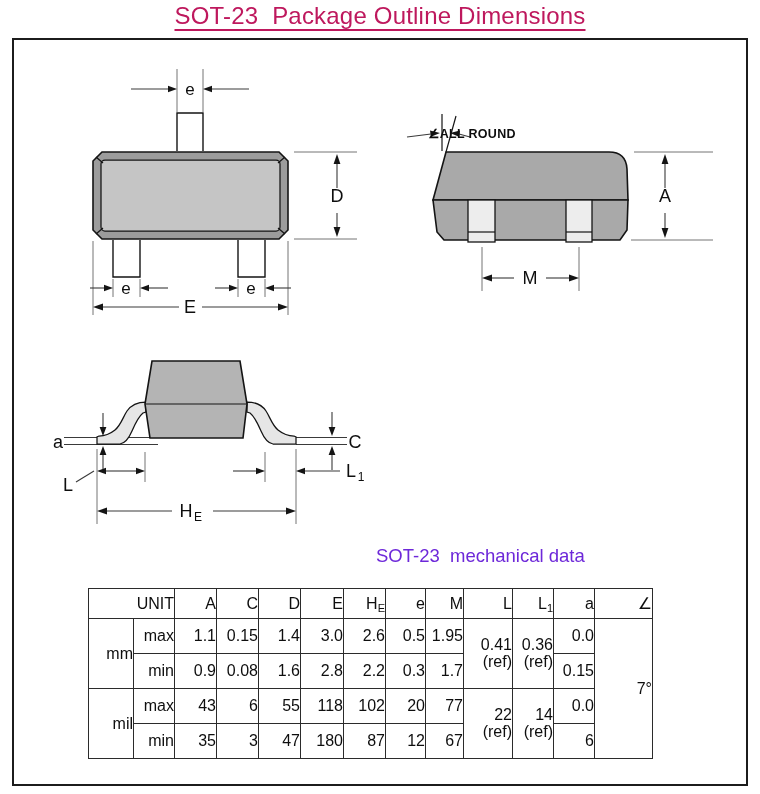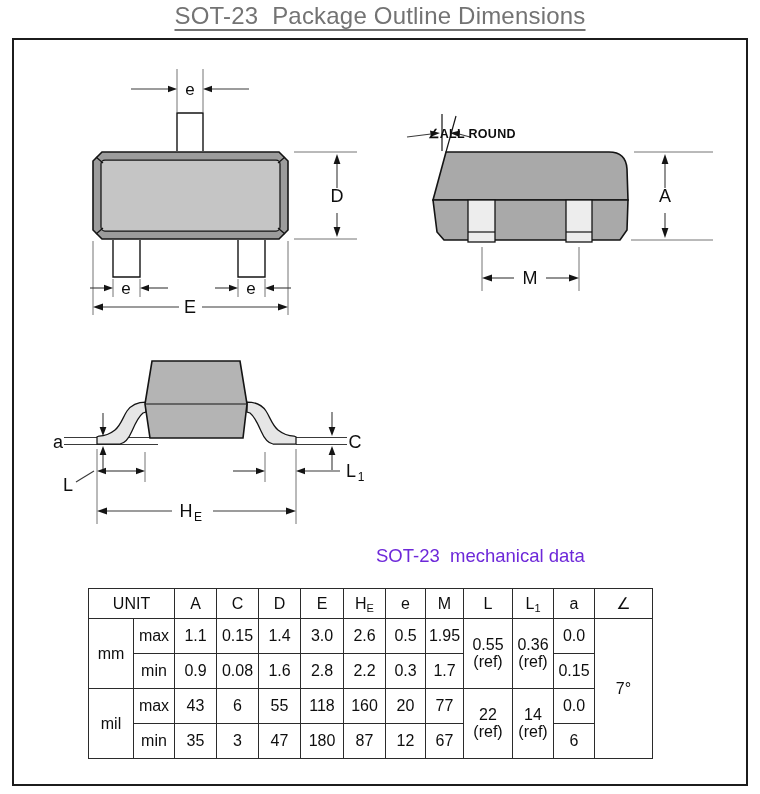--- a/index.html
+++ b/index.html
@@ -4,21 +4,21 @@
 <style>
   html,body { margin:0; padding:0; }
   body {
     width:760px; height:794px; background:#ffffff; position:relative;
     font-family:"Liberation Sans", sans-serif; color:#0e0e0e; overflow:hidden;
   }
   .page-title {
     position:absolute; left:0; top:2px; width:760px; text-align:center;
     font-size:24px; letter-spacing:0.2px; white-space:pre;
     text-decoration:underline; text-decoration-thickness:2px; text-underline-offset:5px;
-    color:#737373;
+    color:#be185d;
   }
   .frame {
     position:absolute; left:12px; top:38px; width:736px; height:748px;
     border:2px solid #1c1c1c; box-sizing:border-box;
   }
   svg.drawings { position:absolute; left:0; top:0; }
 
   
   .extg line { stroke:#757575; stroke-width:1; }
   .dimg line, line.dim { stroke:#3a3a3a; stroke-width:1.1; }
@@ -34,21 +34,21 @@
   .lbl-sub { font-size:12px; }
   .lbl-small { font-size:12.5px; font-weight:600; letter-spacing:0.3px; }
 
   .mech-title {
     position:absolute; left:376px; top:545px; font-size:18.5px; white-space:pre; color:#6d28d9;
   }
   table.mech {
     position:absolute; left:88px; top:588px; border-collapse:collapse; table-layout:fixed;
   }
   table.mech th, table.mech td {
-    border:1.4px solid #2b2b2b; text-align:center; vertical-align:middle;
+    border:1.4px solid #2b2b2b; text-align:right; vertical-align:middle;
     font-size:16px; font-weight:400; padding:0; color:#0e0e0e;
   }
   table.mech tr { height:35px; }
   table.mech tr.hdr { height:30px; }
   table.mech sub { font-size:11px; vertical-align:-3px; line-height:0; }
   .refcell div { line-height:16.5px; }
 </style>
 </head>
 <body>
 
@@ -275,21 +275,21 @@
     <td rowspan="2">mm</td>
     <td>max</td>
     <td>1.1</td>
     <td>0.15</td>
     <td>1.4</td>
     <td>3.0</td>
     <td>2.6</td>
     <td>0.5</td>
     <td>1.95</td>
     <td rowspan="2" class="refcell">
-          <div>0.55</div>
+          <div>0.41</div>
           <div>(ref)</div>
         </td>
     <td rowspan="2" class="refcell">
           <div>0.36</div>
           <div>(ref)</div>
         </td>
     <td>0.0</td>
     <td rowspan="4">7°</td>
   </tr>
   <tr>
@@ -303,21 +303,21 @@
     <td>1.7</td>
     <td>0.15</td>
   </tr>
   <tr>
     <td rowspan="2">mil</td>
     <td>max</td>
     <td>43</td>
     <td>6</td>
     <td>55</td>
     <td>118</td>
-    <td>160</td>
+    <td>102</td>
     <td>20</td>
     <td>77</td>
     <td rowspan="2" class="refcell">
           <div>22</div>
           <div>(ref)</div>
         </td>
     <td rowspan="2" class="refcell">
           <div>14</div>
           <div>(ref)</div>
         </td>

